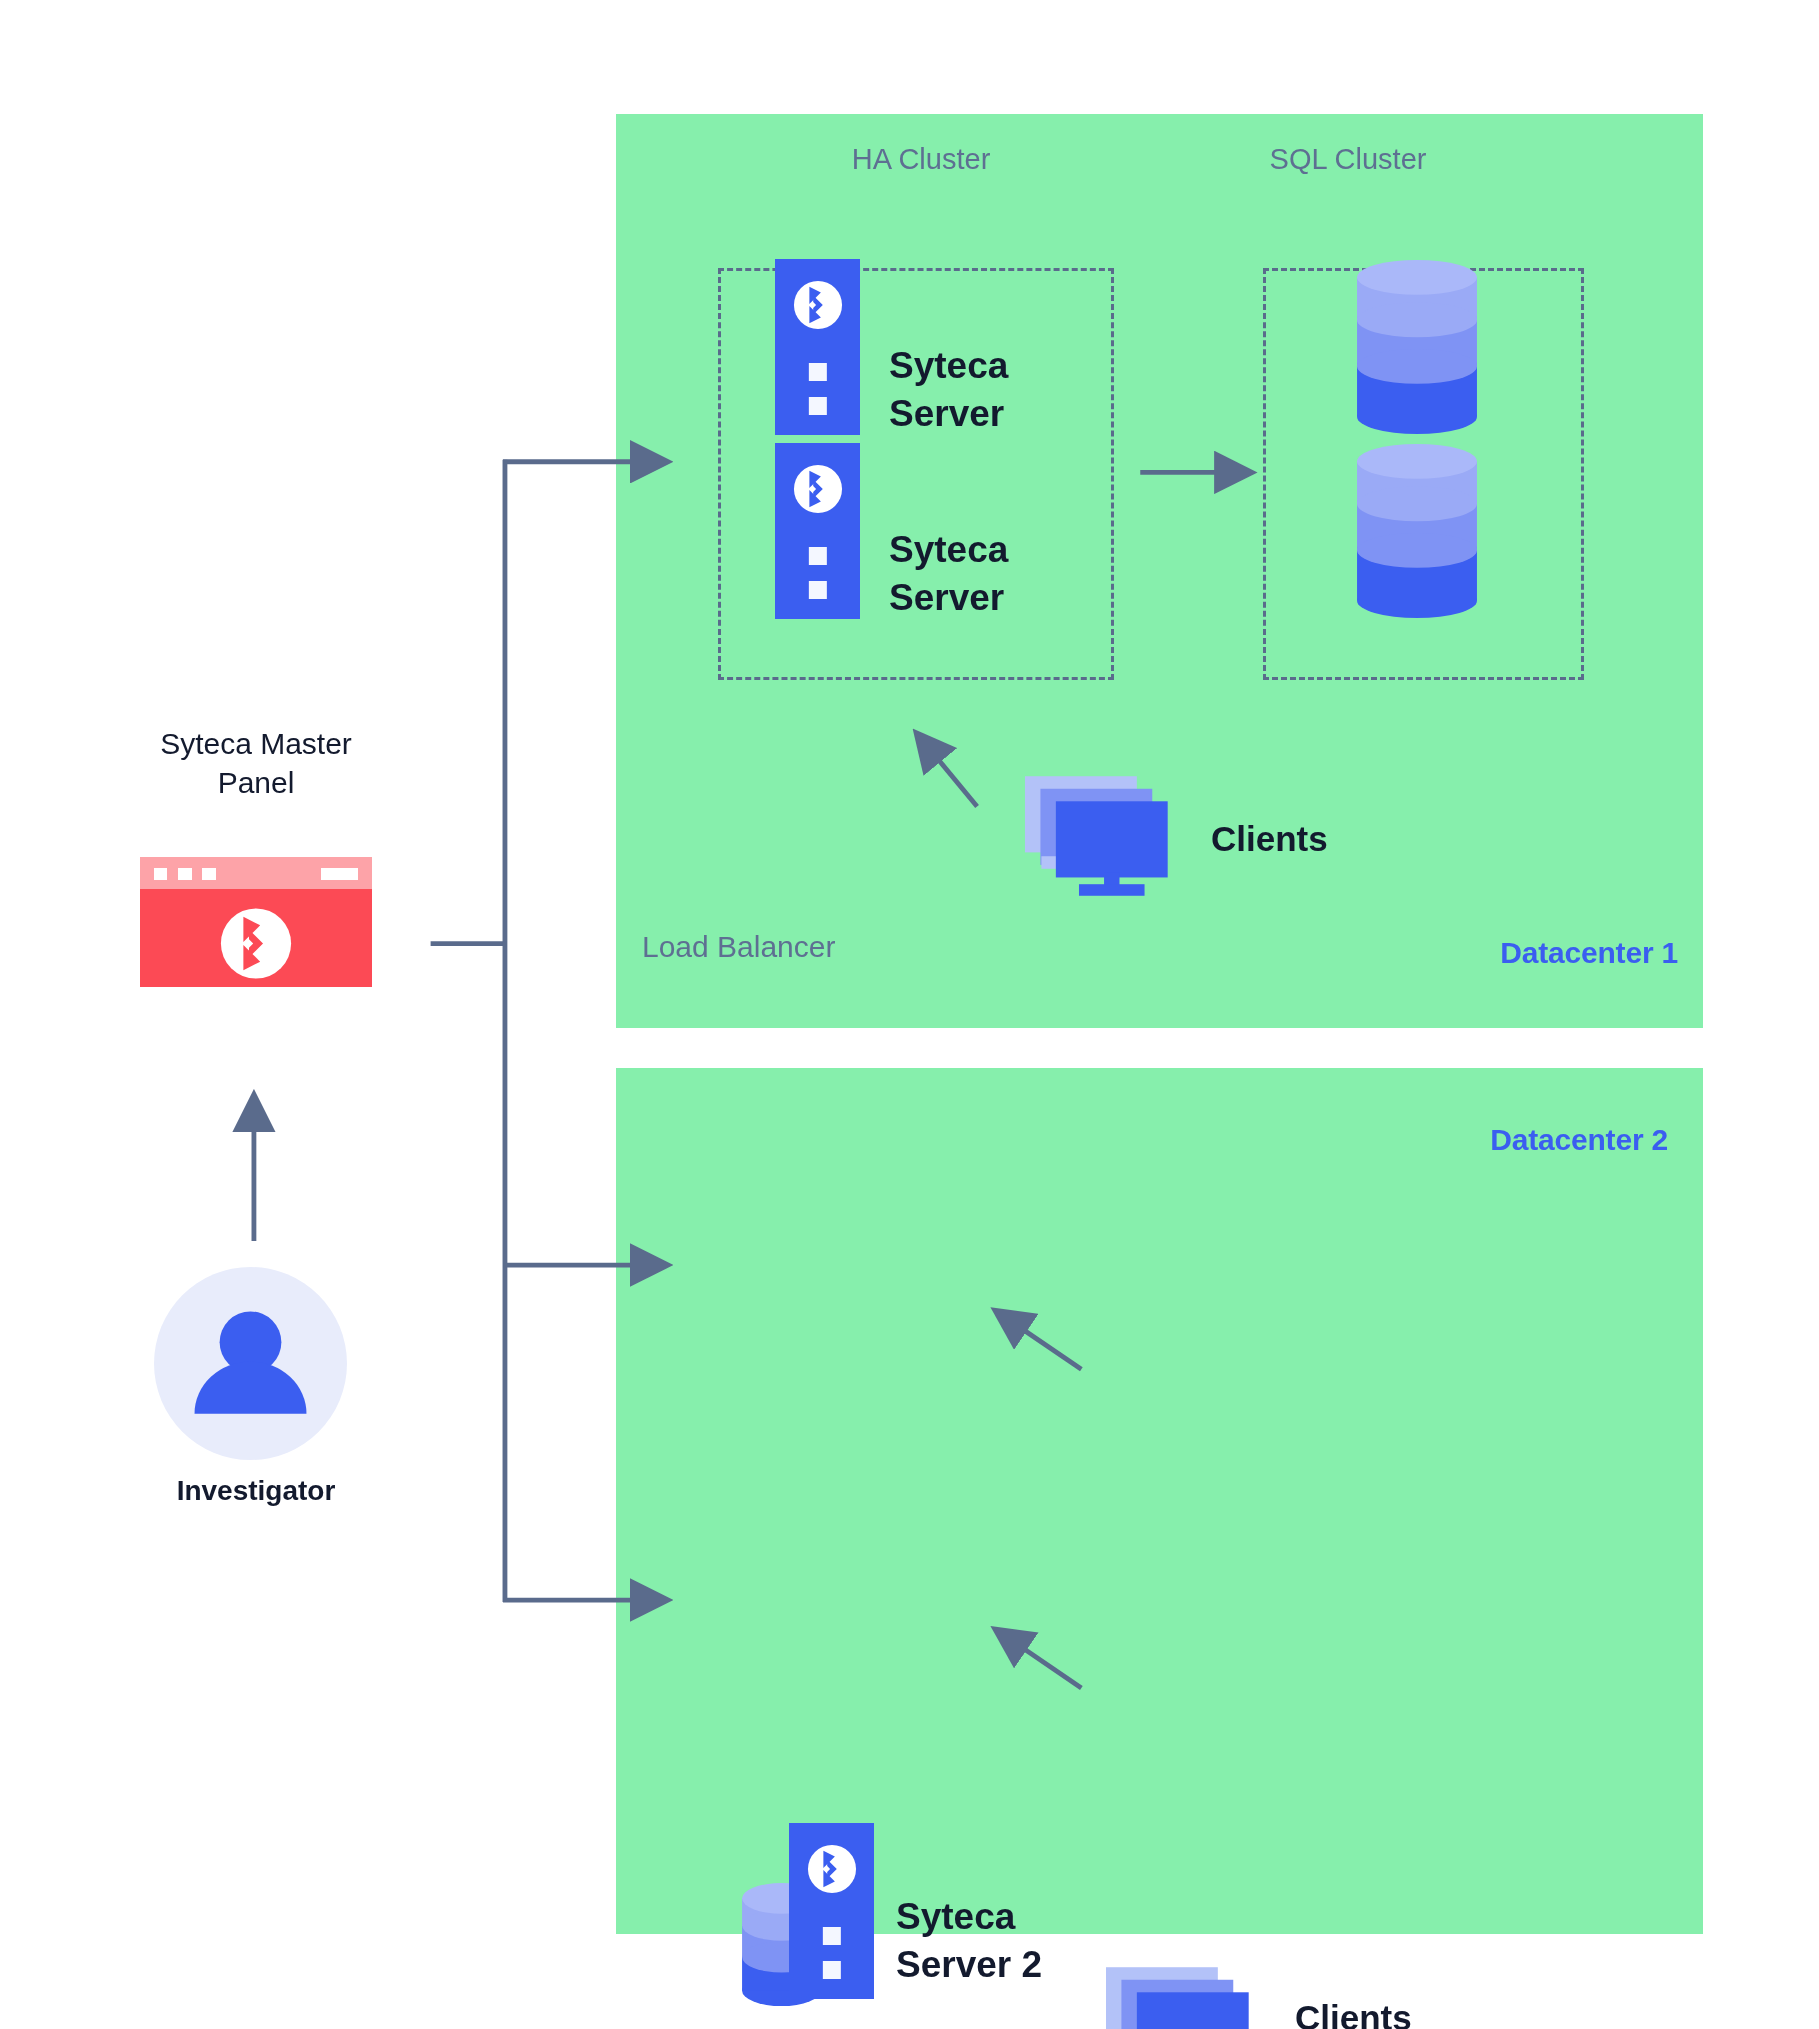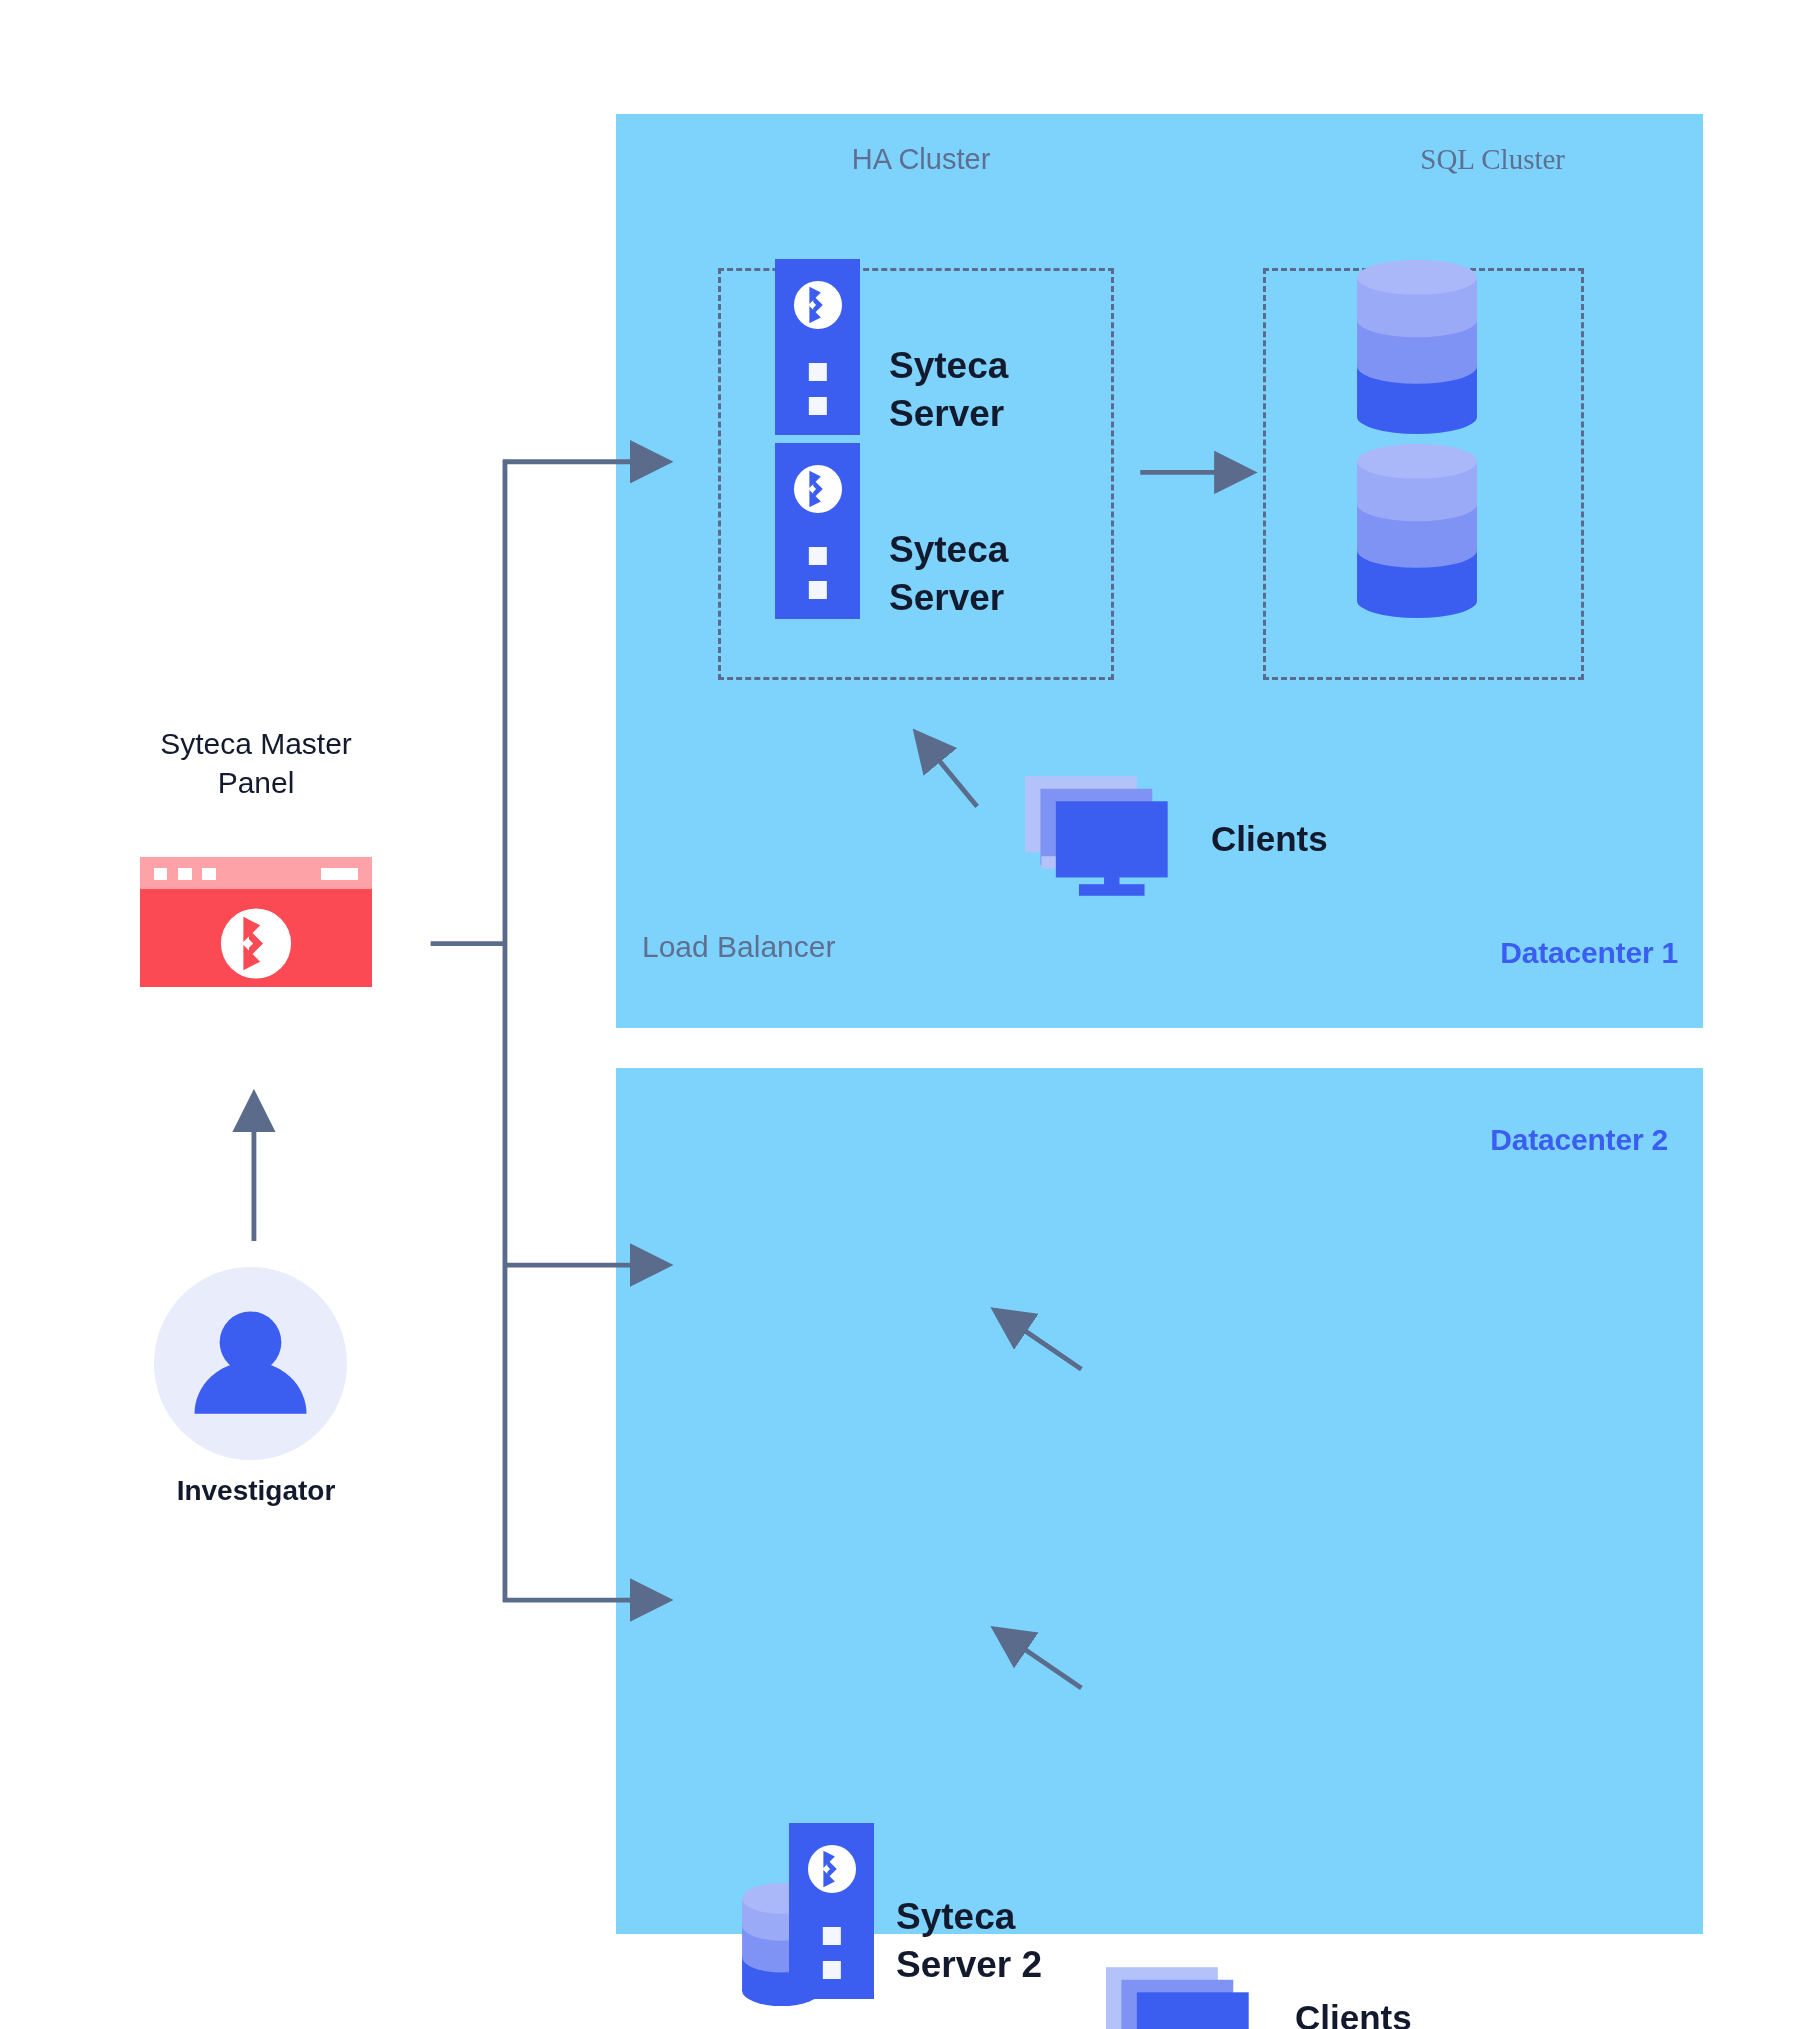--- a/index.html
+++ b/index.html
@@ -7,21 +7,21 @@
     width:1819px; height:2030px;
     background:#ffffff;
     font-family:"Liberation Sans", sans-serif;
     overflow:hidden;
   }
   #stage { position:relative; width:1819px; height:2030px; }
 
   
   .dc-panel {
     position:absolute;
-    background:#7dd3fc;
+    background:#86efac;
   }
   #dc1 { left:616px; top:114px; width:1087px; height:914px; }
   #dc2 { left:616px; top:1068px; width:1087px; height:866px; }
 
   .dc-label {
     position:absolute;
     color:#3b5ef0;
     font-size:30px;
     font-weight:700;
     letter-spacing:-0.2px;
@@ -166,21 +166,21 @@
   }
 </style>
 </head>
 <body>
 
 <div id="stage">
 
   <div class="dc-panel" id="dc1">
 
     <div class="cluster-title" style="left:88px; top:29px; width:434px; text-align:center;">HA Cluster</div>
-    <div class="cluster-title" style="left:515px; top:29px; width:434px; text-align:right;font-family:Liberation Serif, serif;">SQL Cluster</div>
+    <div class="cluster-title" style="left:515px; top:29px; width:434px; text-align:center;">SQL Cluster</div>
 
     <div class="dashed-box" style="left:102px; top:154px; width:396px; height:412px;"></div>
     <div class="dashed-box" style="left:647px; top:154px; width:321px; height:412px;"></div>
 
     <div class="server" style="left:159px; top:145px;">
       <svg class="logo" viewBox="0 0 52 52">
         <circle cx="26" cy="26" r="25" fill="#ffffff"></circle>
         <path d="M17 7 L17 25 L29 13 Z" fill="#3b5ef0"></path>
         <path d="M17 45 L17 27 L29 39 Z" fill="#3b5ef0"></path>
         <path d="M21 16 L31 26 L21 36 L21 29 L24 26 L21 23 Z" fill="#3b5ef0"></path>

